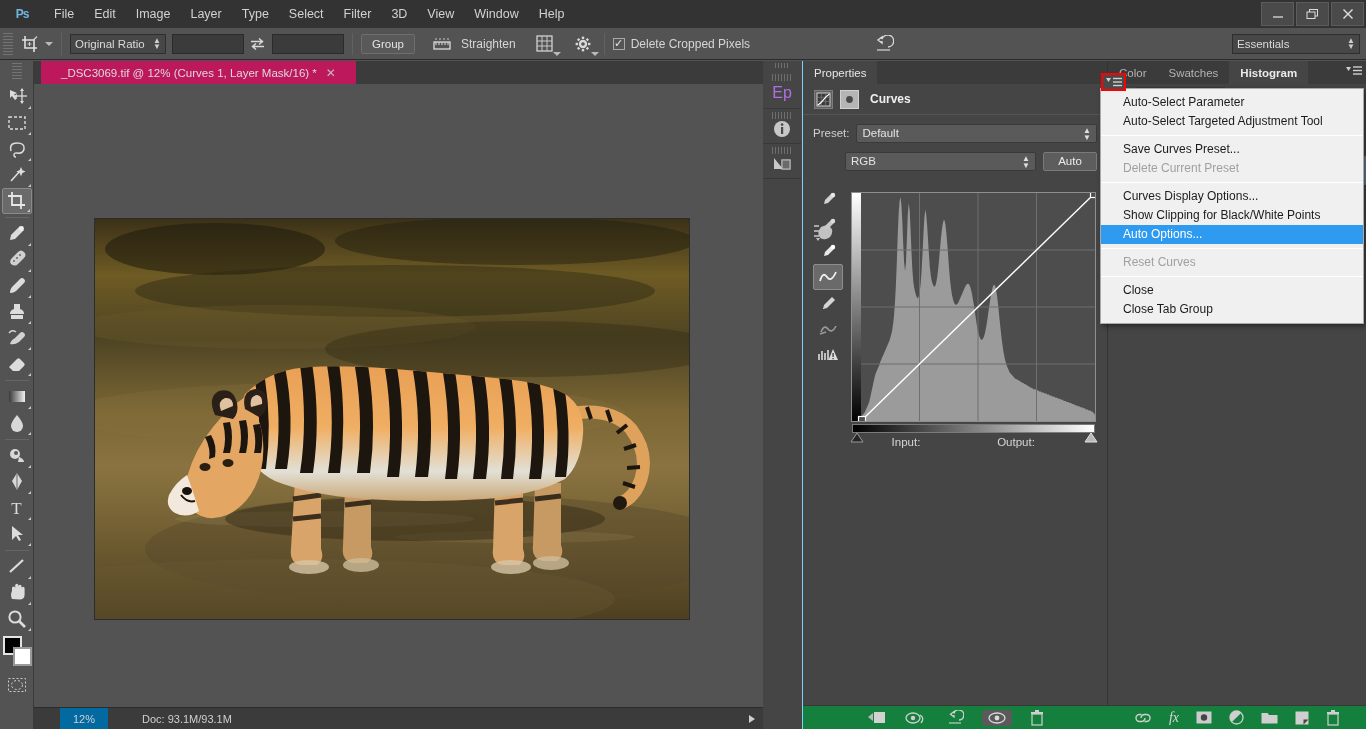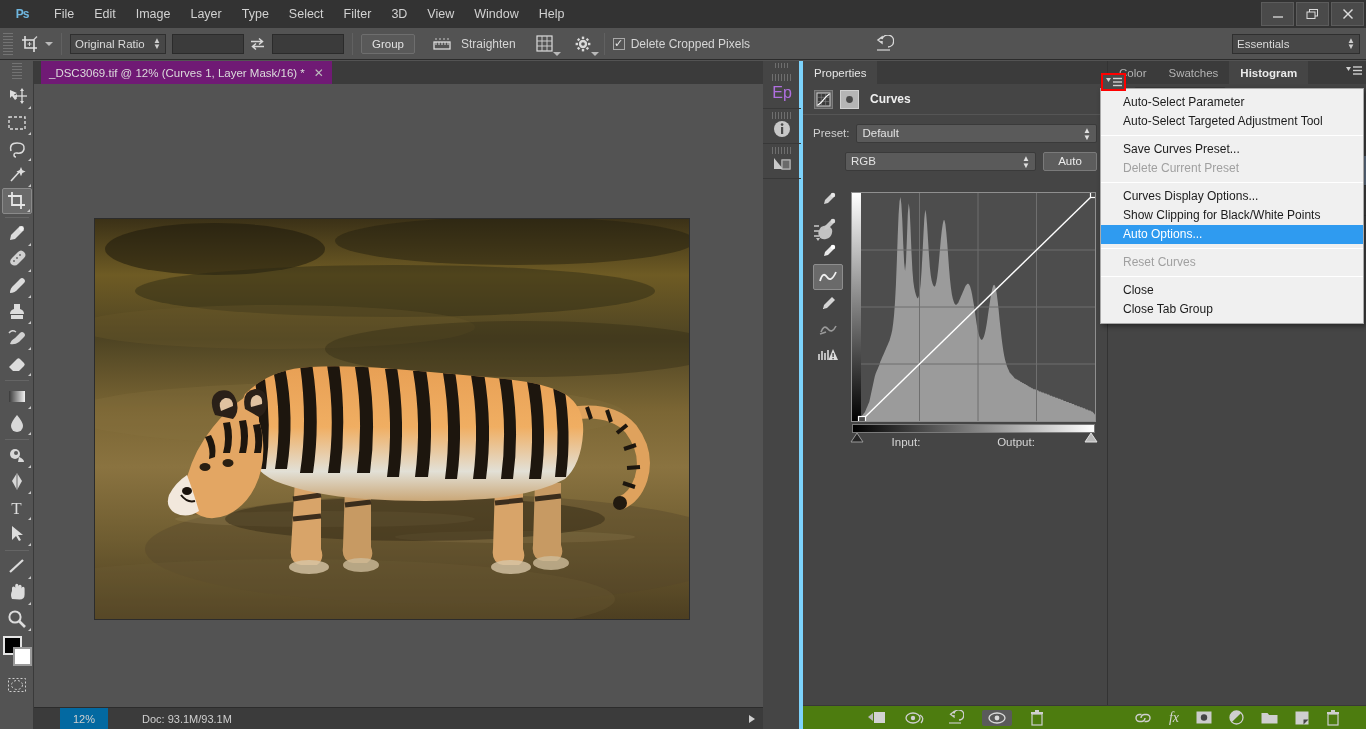--- a/index.html
+++ b/index.html
@@ -49,36 +49,36 @@
   .tool .tri{ position:absolute; right:1px; bottom:1px; width:0;height:0;
     border-left:3px solid transparent; border-top:3px solid transparent; border-right:3px solid #c9c9c9;}
   .tdiv{ width:24px;height:1px;background:#444;margin:3px auto; border-bottom:1px solid #656565;}
   .swatch-wrap{ position:relative; width:30px; height:30px; margin:4px auto 0 auto;}
   .sw-fg{ position:absolute; left:1px; top:0; width:19px;height:19px;background:#000;border:2px solid #e4e4e4;}
   .sw-bg{ position:absolute; left:11px; top:11px; width:19px;height:19px;background:#fff;border:2px solid #9a9a9a;}
 
   
   .docarea{ position:absolute; left:34px; top:61px; width:729px; height:668px; background:#535353;}
   .tabstrip{ position:absolute; left:0; top:0; width:729px; height:23px; background:#3b3b3b; }
-  .doctab{ position:absolute; left:7px; top:0; height:23px; background:#701a75;
-    display:flex;align-items:center; padding:0 8px; font-size:11.5px; color:#dcdcdc; }
+  .doctab{ position:absolute; left:7px; top:0; height:23px; background:#be185d;
+    display:flex;align-items:center; padding:0 20px; font-size:11.5px; color:#dcdcdc; }
   .doctab .x{ margin-left:9px; color:#bdbdbd; font-size:12px; }
   .canvas{ position:absolute; left:0; top:23px; width:729px; height:622px; background:#535353;}
   .photo{ position:absolute; left:61px; top:135px; width:594px; height:400px;
     background:#2a2319; overflow:hidden; box-shadow:0 0 0 1px #2c2c2c;}
   .statusbar{ position:absolute; left:0; bottom:0; width:729px; height:22px; background:#3b3b3b;
     border-top:1px solid #2c2c2c; display:flex; align-items:center; font-size:11px; color:#cfcfcf;}
   .zoomfield{ width:48px; text-align:center; background:#0369a1; height:22px; line-height:22px; margin-left:26px;}
   .docinfo{ flex:1; padding-left:34px; }
   .statusbar .arr{ width:0;height:0;border-top:4px solid transparent;border-bottom:4px solid transparent;
      border-left:6px solid #cfcfcf; margin-right:8px;}
 
   
   .minidock{ position:absolute; left:763px; top:61px; width:40px; height:668px; background:#454545;
-    border-right:4px solid #7dd3fc;}
+    border-right:1px solid #7dd3fc;}
   .minibtn{ width:38px; height:35px; display:flex; align-items:center; justify-content:center;
     border-bottom:1px solid #383838; position:relative;}
   .mgrip{ position:absolute; top:3px; left:9px; width:20px;height:7px;
     background:repeating-linear-gradient(to right,#8a8a8a 0 1px,transparent 1px 3px);opacity:.6;}
 
   
   .rightdock{ position:absolute; left:803px; top:61px; width:563px; height:668px; background:#454545;}
   .propspanel{ position:absolute; left:0; top:0; width:305px; height:668px; background:#454545; border-right:1px solid #333;}
   .ptabs{ height:23px; background:#3b3b3b; display:flex; align-items:flex-end; position:relative;}
   .ptab{ height:23px; padding:0 11px; display:flex; align-items:center; font-size:11.5px; color:#b8b8b8;}
@@ -114,21 +114,21 @@
   .numfield{ width:40px;height:19px;background:#5a5a5a;border:1px solid #3a3a3a;color:#e8e8e8;
     font-size:11.5px;display:flex;align-items:center;justify-content:flex-end;padding-right:4px;border-radius:2px;}
   .stepper{ width:15px;height:19px;background:#5d5d5d;border:1px solid #7a7a7a;display:flex;
     align-items:center;justify-content:center;font-size:7px;color:#e0e0e0;border-radius:2px;}
   .lockrow{ height:24px; display:flex;align-items:center;gap:9px;padding:0 7px;}
   .layerrow{ height:30px; display:flex; align-items:center; border-bottom:1px solid #3c3c3c; padding-left:4px;}
   .layerrow.sel{ background:#6b7d92; }
   .lthumb{ width:30px;height:22px;border:1px solid #2e2e2e; }
   .lname{ margin-left:8px; font-size:11.5px; color:#f0f0f0;}
   .lname.ital{ font-style:italic; }
-  .panelfooter{ position:absolute; bottom:0; left:0; height:24px; background:#4d7c0f;
+  .panelfooter{ position:absolute; bottom:0; left:0; height:24px; background:#15803d;
     border-top:1px solid #383838; display:flex; align-items:center; }
 
   
   .flyout{ position:absolute; left:1100px; top:88px; width:264px; background:#f0f0f0;
      border:1px solid #a9a9a9; box-shadow:2px 2px 5px rgba(0,0,0,.45); z-index:60;
      padding:4px 0; color:#111; }
   .fitem{ height:19px; line-height:19px; padding-left:22px; font-size:12px; color:#1b1b1b; white-space:nowrap;}
   .fitem.dis{ color:#a0a0a0; }
   .fitem.hl{ background:#2f9bf0; color:#fff; }
   .fsep{ height:1px; background:#d0d0d0; margin:4px 0; border-bottom:1px solid #fff;}

